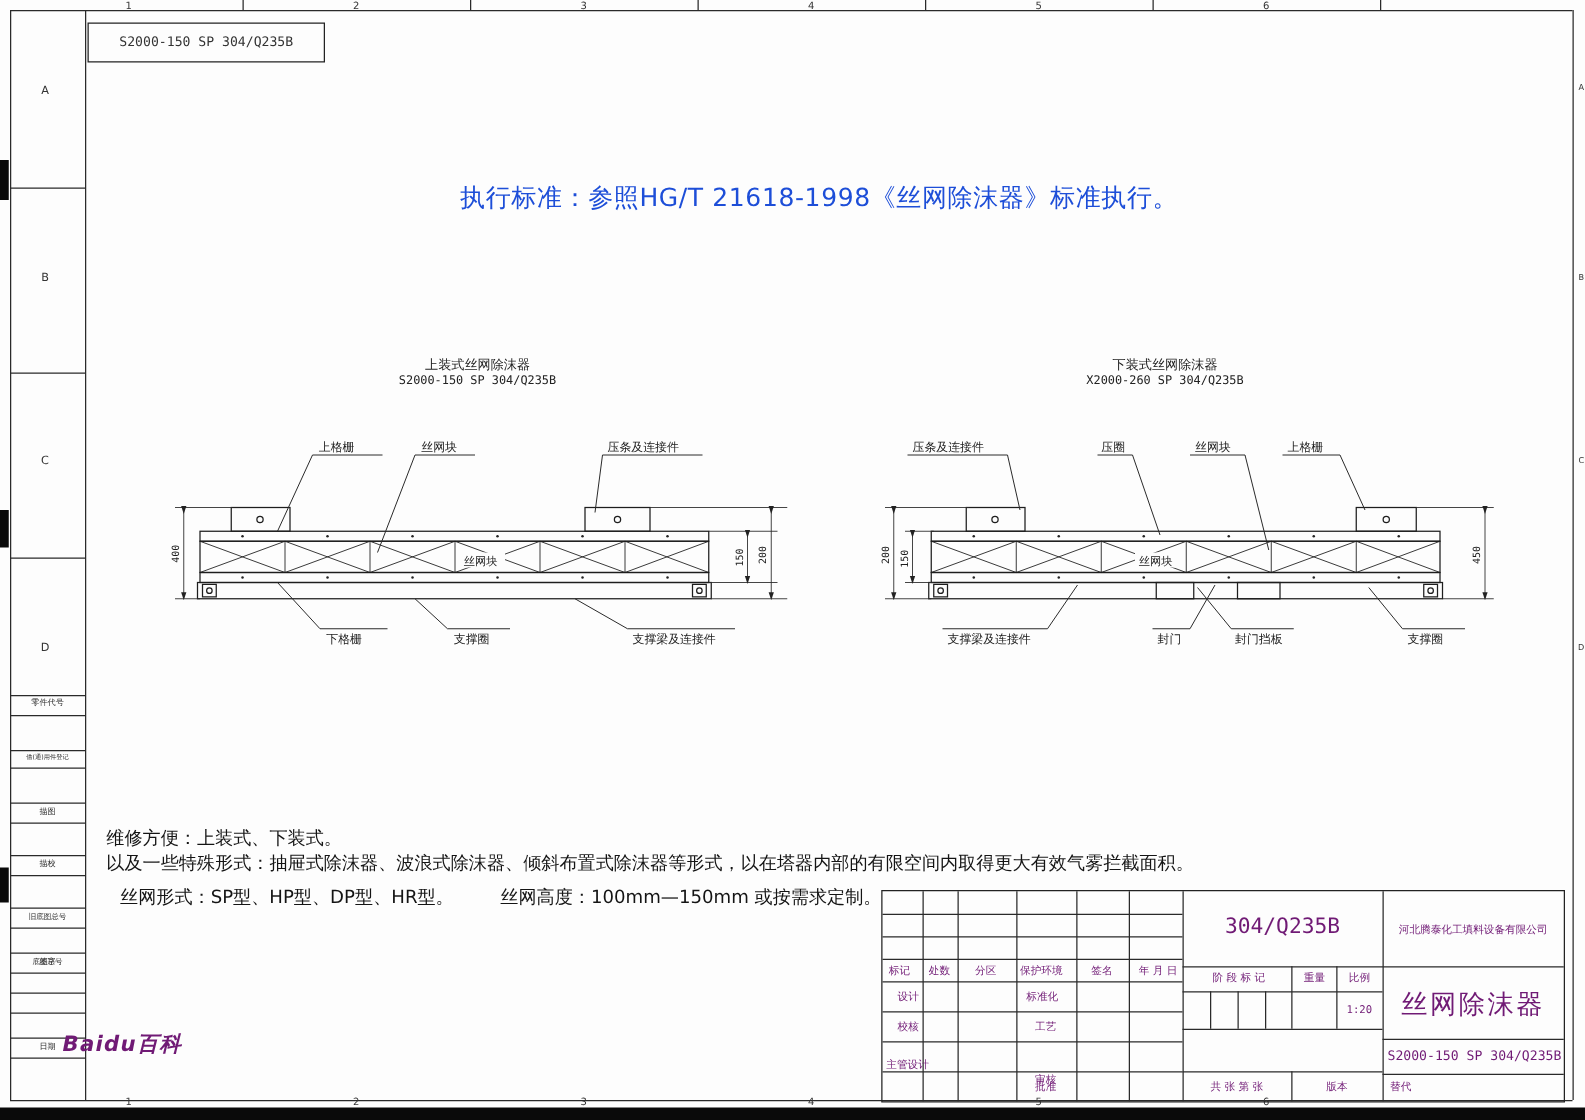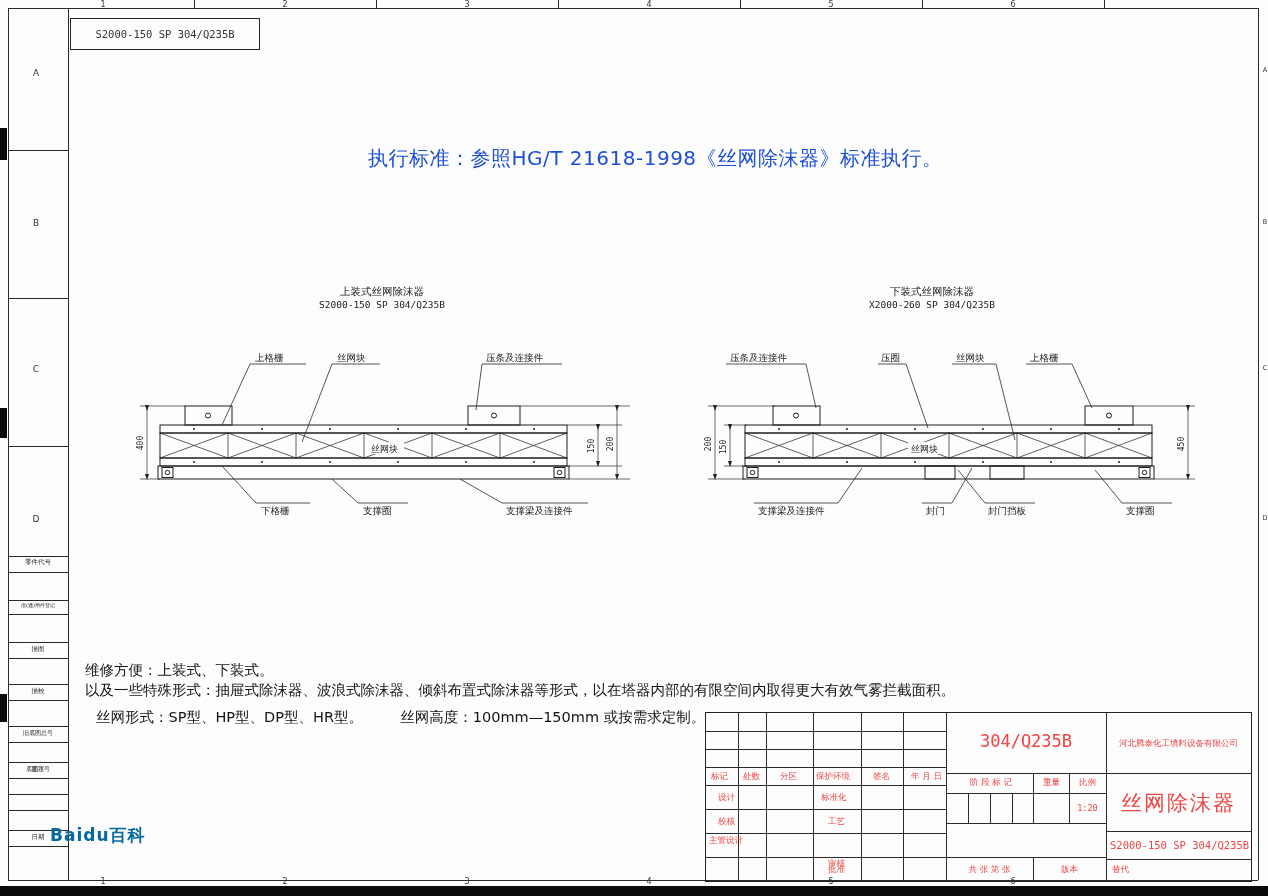--- a/index.html
+++ b/index.html
@@ -15,22 +15,22 @@
   .para{position:absolute;font-size:14.5px;line-height:20.5px;color:#141414;text-align:justify;}
   .lineitem{position:absolute;font-size:14.5px;color:#141414;white-space:nowrap;}
   .dtitle{position:absolute;width:220px;text-align:center;font-size:10.5px;color:#222;}
   .dsub{position:absolute;width:220px;text-align:center;font-size:9.5px;color:#222;}
   svg{position:absolute;}
   svg text{font-family:"DejaVu Sans",sans-serif;fill:#1c1c1c;}
   svg .lead{stroke:#2a2a2a;stroke-width:0.8;fill:none;}
   svg .part{stroke:#1e1e1e;stroke-width:1;fill:none;}
   svg .dim{stroke:#2a2a2a;stroke-width:0.7;fill:none;}
   .tb{position:absolute;left:705px;top:712px;width:545px;height:168px;border:1px solid #222;}
-  .tb .cellt{position:absolute;font-size:8.5px;color:#ef4444;white-space:nowrap;}
-  .wm{position:absolute;left:50px;top:824px;font-size:17px;font-weight:bold;color:#0369a1;letter-spacing:1px;}
+  .tb .cellt{position:absolute;font-size:8.5px;color:#701a75;white-space:nowrap;}
+  .wm{position:absolute;left:50px;top:824px;font-size:17px;font-weight:bold;color:#701a75;letter-spacing:1px;font-style:italic;}
   .blackbar{position:absolute;left:0;top:886px;width:1268px;height:10px;background:#0a0a0a;}
   .cmark{position:absolute;left:0;width:7px;background:#0a0a0a;}
 </style>
 </head>
 <body>
 
 <div class="sheet">
 
   <div class="hl" style="left:8px;top:8px;width:1250px;"></div>
   <div class="hl" style="left:8px;top:880px;width:1250px;"></div>
@@ -292,21 +292,21 @@
     <div class="cellt" style="left:37px;top:58px;">处数</div>
     <div class="cellt" style="left:74px;top:58px;">分区</div>
     <div class="cellt" style="left:110px;top:58px;">保护环境</div>
     <div class="cellt" style="left:167px;top:58px;">签名</div>
     <div class="cellt" style="left:205px;top:58px;">年 月 日</div>
 
     <div class="cellt" style="left:12px;top:79px;">设计</div>
     <div class="cellt" style="left:115px;top:79px;">标准化</div>
     <div class="cellt" style="left:12px;top:103px;">校核</div>
     <div class="cellt" style="left:122px;top:103px;">工艺</div>
-    <div class="cellt" style="left:3px;top:122px;text-align:center;">主管设计</div>
+    <div class="cellt" style="left:3px;top:133px;text-align:center;">主管设计</div>
     <div class="cellt" style="left:122px;top:145px;">审核</div>
     <div class="cellt" style="left:122px;top:151px;">批准</div>
 
     <div class="cellt mono" style="left:240px;top:18px;width:160px;text-align:center;font-size:17px;">304/Q235B</div>
     <div class="cellt" style="left:400px;top:25px;width:145px;text-align:center;font-size:8.5px;">河北腾泰化工填料设备有限公司</div>
 
     <div class="cellt" style="left:250px;top:64px;width:70px;text-align:center;">阶 段 标 记</div>
     <div class="cellt" style="left:329px;top:64px;width:33px;text-align:center;">重量</div>
     <div class="cellt" style="left:364px;top:64px;width:35px;text-align:center;">比例</div>
     <div class="cellt mono" style="left:364px;top:90px;width:35px;text-align:center;">1:20</div>

